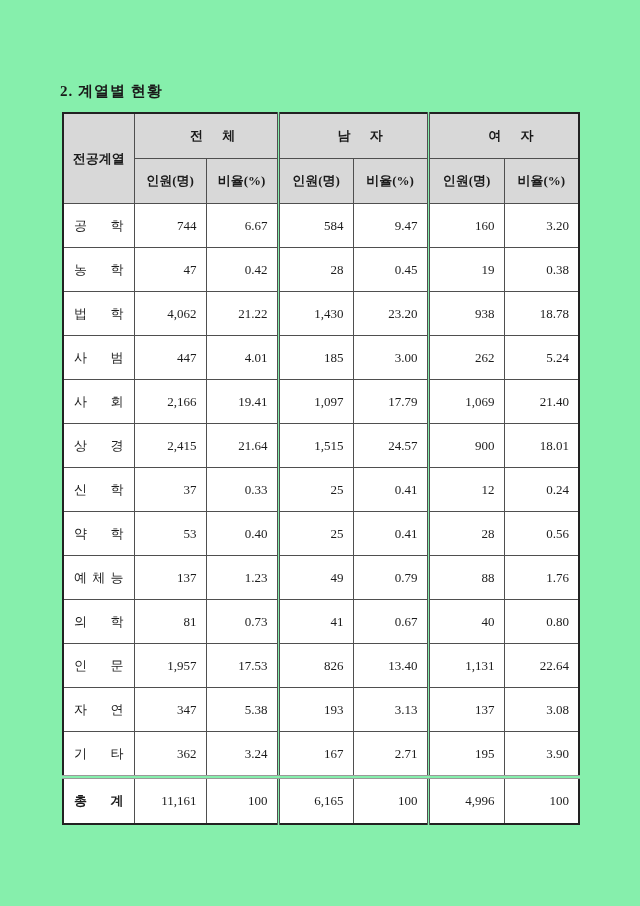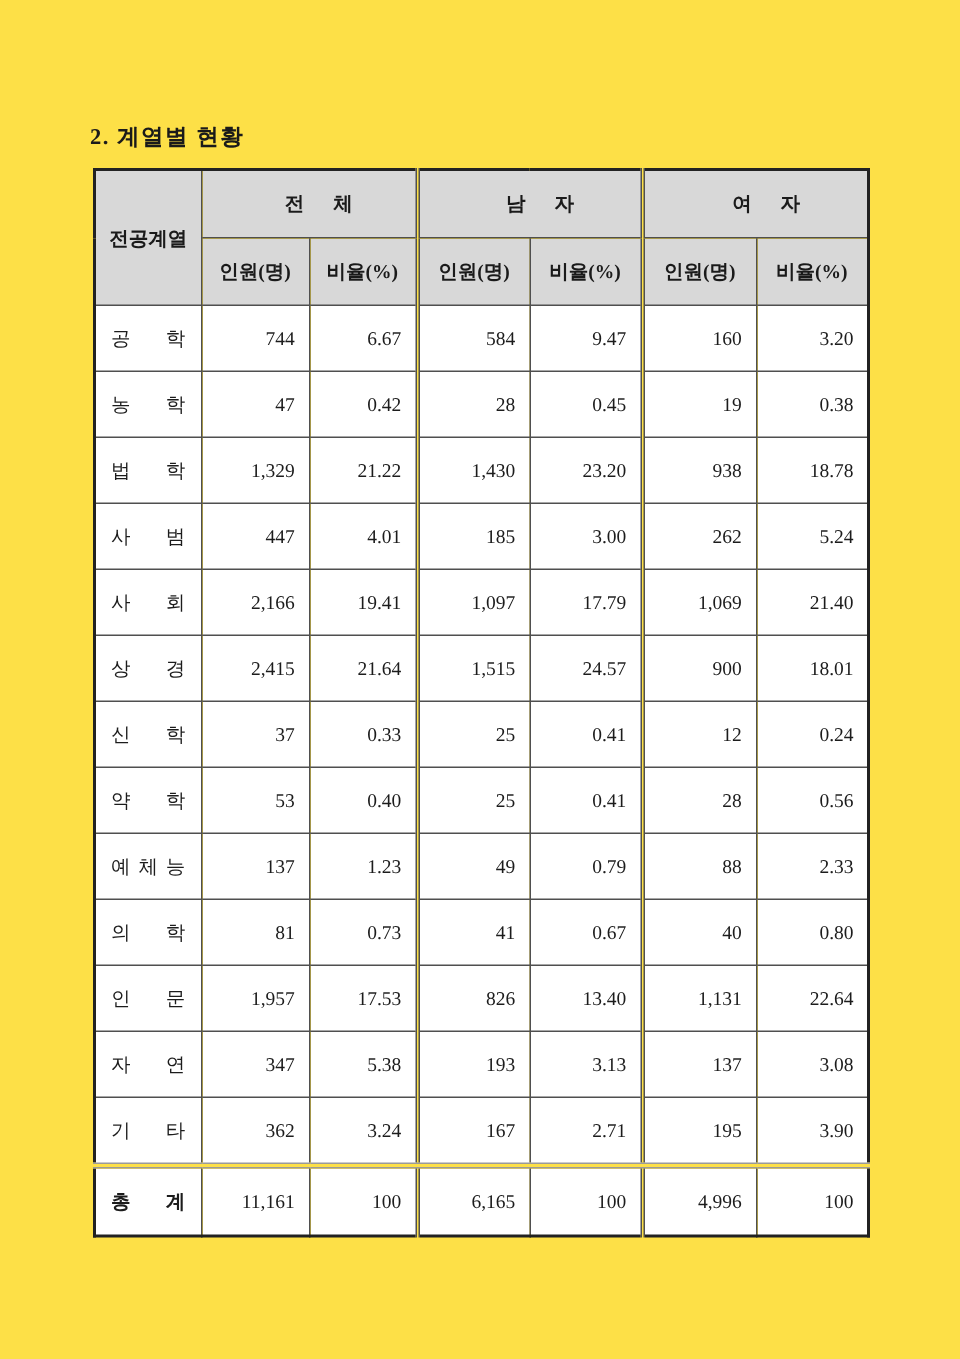--- a/index.html
+++ b/index.html
@@ -5,21 +5,21 @@
   html, body { margin: 0; padding: 0; }
   body {
     width: 640px; height: 906px;
     background: #ffffff;
     font-family: "Liberation Serif", "DejaVu Serif", serif;
     color: #1c1c1c;
   }
   .page {
     position: relative;
     width: 640px; height: 906px;
-    background: #fde047;
+    background: #86efac;
     overflow: hidden;
   }
   .title {
     position: absolute;
     left: 60px; top: 82px;
     margin: 0;
     font-size: 15px;
     font-weight: bold;
     letter-spacing: 1px;
     color: #1a1a1a;
@@ -128,21 +128,21 @@
           <td class="num gs">19</td>
           <td class="num">0.38</td>
         </tr>
         <tr>
           <td class="cat">
             <div class="spread">
               <span>법</span>
               <span>학</span>
             </div>
           </td>
-          <td class="num">1,329</td>
+          <td class="num">4,062</td>
           <td class="num">21.22</td>
           <td class="num gs">1,430</td>
           <td class="num">23.20</td>
           <td class="num gs">938</td>
           <td class="num">18.78</td>
         </tr>
         <tr>
           <td class="cat">
             <div class="spread">
               <span>사</span>
@@ -218,21 +218,21 @@
               <span>예</span>
               <span>체</span>
               <span>능</span>
             </div>
           </td>
           <td class="num">137</td>
           <td class="num">1.23</td>
           <td class="num gs">49</td>
           <td class="num">0.79</td>
           <td class="num gs">88</td>
-          <td class="num">2.33</td>
+          <td class="num">1.76</td>
         </tr>
         <tr>
           <td class="cat">
             <div class="spread">
               <span>의</span>
               <span>학</span>
             </div>
           </td>
           <td class="num">81</td>
           <td class="num">0.73</td>

